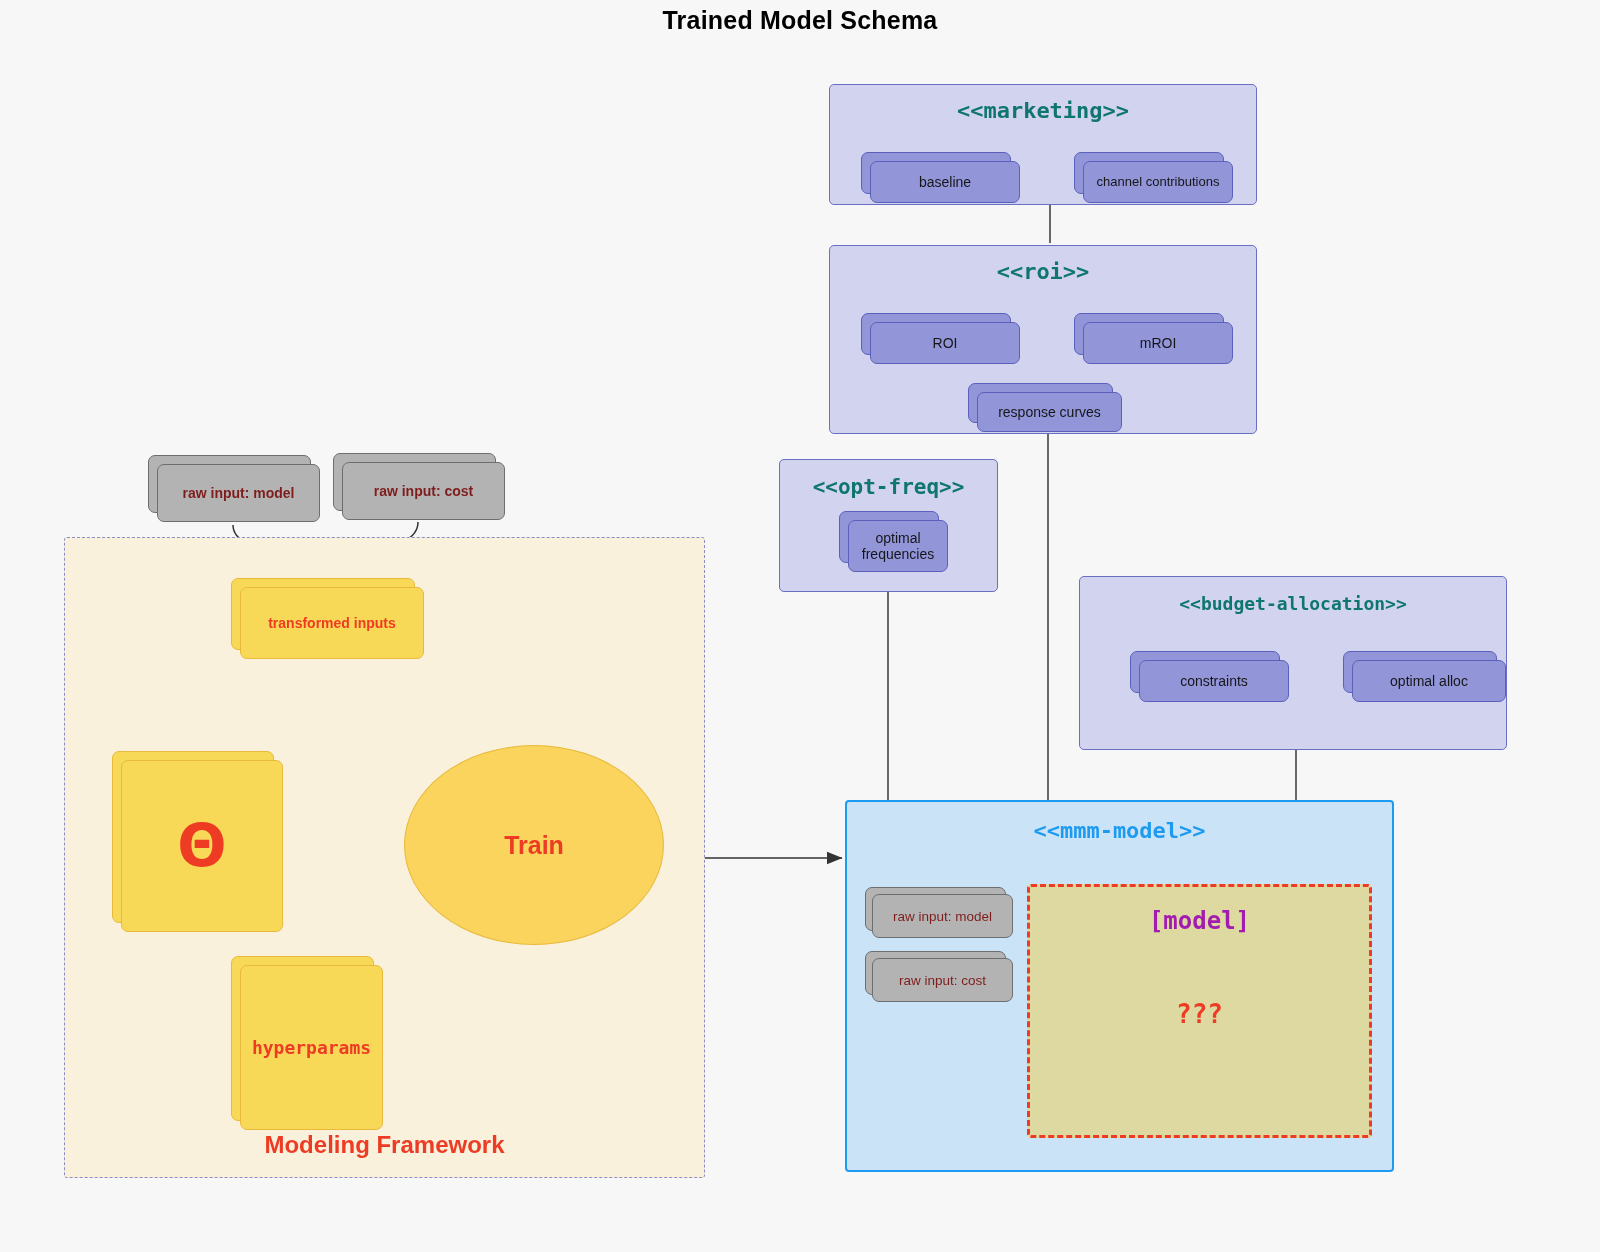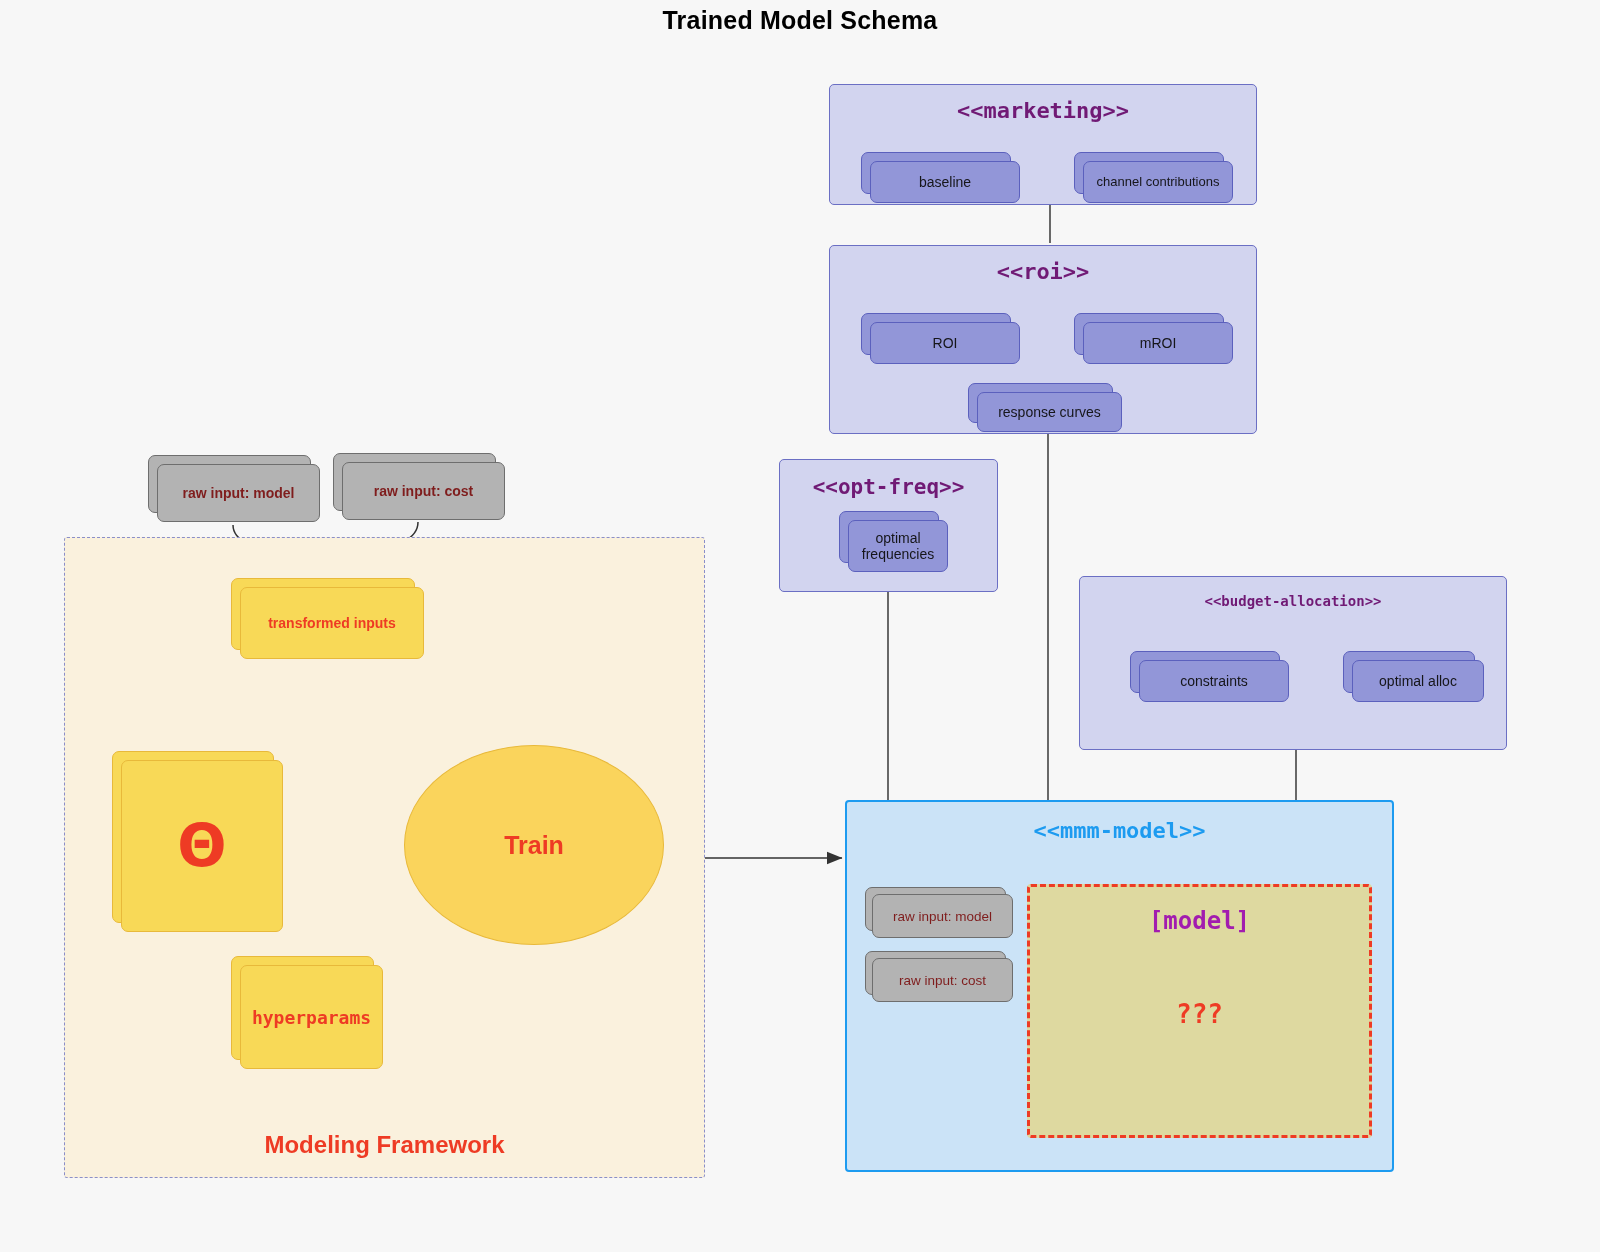--- a/index.html
+++ b/index.html
@@ -18,21 +18,21 @@
   }
 
   
   .pkg{
     position:absolute;background:#d2d4ef;border:1.6px solid #6b6fc4;
     border-radius:5px;box-sizing:border-box;
   }
   .pkg-title{
     position:absolute;left:0;width:100%;text-align:center;
     font-family:"DejaVu Sans Mono","Liberation Mono",monospace;
-    font-weight:bold;color:#701a75;white-space:nowrap;
+    font-weight:bold;color:#0f766e;white-space:nowrap;
   }
   
   .card{position:absolute;box-sizing:border-box;}
   .card .shadowcard{
     position:absolute;left:-9px;top:-9px;width:100%;height:100%;
     border-radius:7px;box-sizing:border-box;
   }
   .card .face{
     position:absolute;left:0;top:0;width:100%;height:100%;
     border-radius:7px;box-sizing:border-box;
@@ -176,26 +176,26 @@
     <div class="card purple" style="left:68px;top:60px;width:100px;height:52px;">
       <div class="shadowcard"></div>
       <div class="face" style="flex-direction:column;">
         <span>optimal</span>
         <span>frequencies</span>
       </div>
     </div>
   </div>
 
   <div class="pkg" style="left:1079px;top:576px;width:428px;height:174px;">
-    <div class="pkg-title" style="top:16px;font-size:14px;">&lt;&lt;budget-allocation&gt;&gt;</div>
+    <div class="pkg-title" style="top:16px;font-size:18px;">&lt;&lt;budget-allocation&gt;&gt;</div>
     <div class="card purple" style="left:59px;top:83px;width:150px;height:42px;">
       <div class="shadowcard"></div>
       <div class="face">constraints</div>
     </div>
-    <div class="card purple" style="left:272px;top:83px;width:132px;height:42px;">
+    <div class="card purple" style="left:272px;top:83px;width:154px;height:42px;">
       <div class="shadowcard"></div>
       <div class="face">optimal alloc</div>
     </div>
   </div>
 
   <div class="card gray" style="left:157px;top:464px;width:163px;height:58px;">
     <div class="shadowcard"></div>
     <div class="face" style="font-weight:bold;">raw input: model</div>
   </div>
   <div class="card gray" style="left:342px;top:462px;width:163px;height:58px;">
@@ -212,21 +212,21 @@
     <div class="face">transformed inputs</div>
   </div>
 
   <div class="card yellow" style="left:121px;top:760px;width:162px;height:172px;">
     <div class="shadowcard"></div>
     <div class="face">
       <span class="theta">Θ</span>
     </div>
   </div>
 
-  <div class="card yellow" style="left:240px;top:965px;width:143px;height:104px;">
+  <div class="card yellow" style="left:240px;top:965px;width:143px;height:165px;">
     <div class="shadowcard"></div>
     <div class="face">
       <span class="mono-red">hyperparams</span>
     </div>
   </div>
 
   <div class="ellipse" style="left:404px;top:745px;width:260px;height:200px;">
     <span>Train</span>
   </div>
 

